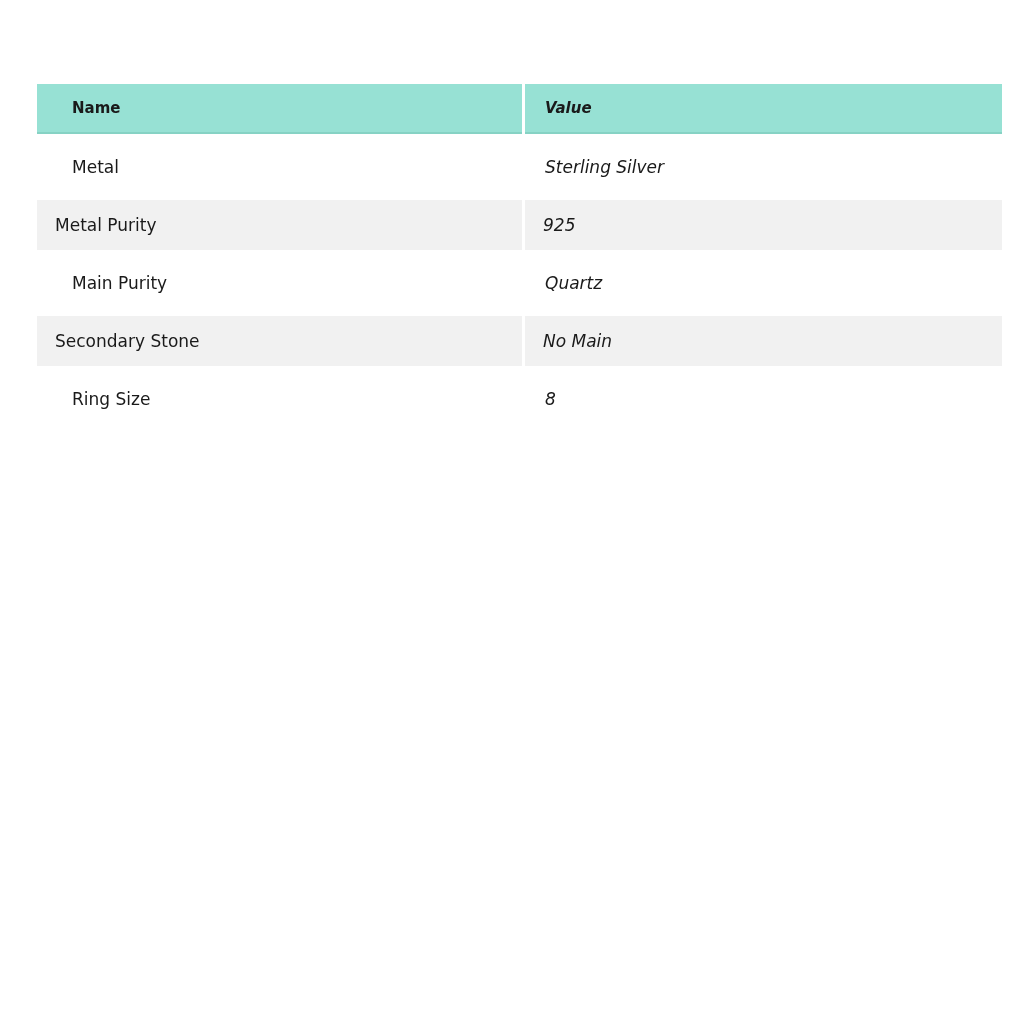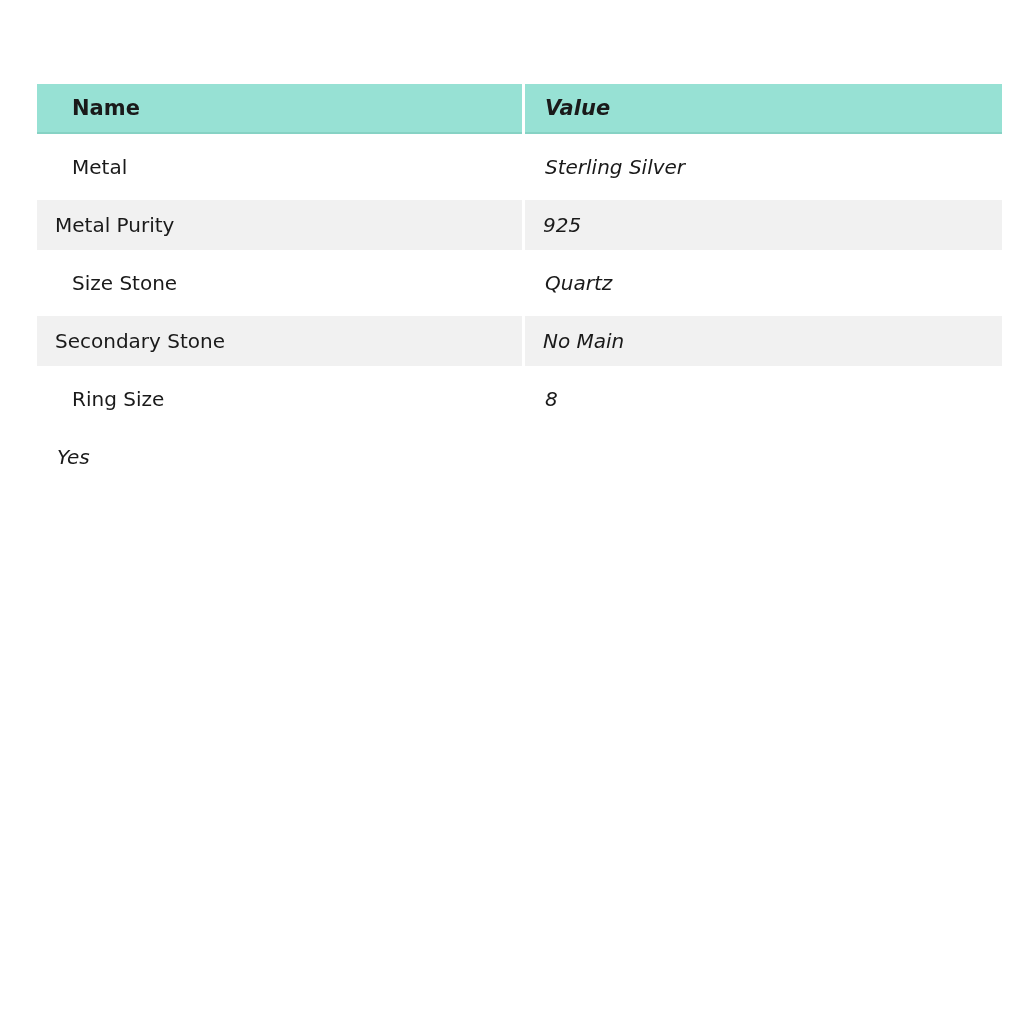--- a/index.html
+++ b/index.html
@@ -26,39 +26,39 @@
   }
   .t-row {
     display: flex;
     height: 50px;
     column-gap: 3px;
   }
   .t-row + .t-row { margin-top: 8px; }
   .t-cell {
     display: flex;
     align-items: center;
-    font-size: 20px;
+    font-size: 17px;
     line-height: 1;
     background: var(--row-bg);
   }
   .t-cell.col-name {
     width: 485px;
     flex: 0 0 485px;
     padding-left: 35px;
   }
   .t-cell.col-value {
     flex: 1 1 auto;
     padding-left: 20px;
     font-style: italic;
   }
   .t-row.header .t-cell {
     background: var(--header-bg);
     border-bottom: 2px solid var(--header-edge);
     font-weight: bold;
-    font-size: 21px;
+    font-size: 15px;
   }
   .t-row.alt .t-cell { background: var(--row-alt-bg); padding-left: 18px; }
 </style>
 </head>
 <body>
 
 <div class="spec-table">
   <div class="t-row header">
     <div class="t-cell col-name">Name</div>
     <div class="t-cell col-value">Value</div>
@@ -66,27 +66,26 @@
 
   <div class="t-row">
     <div class="t-cell col-name">Metal</div>
     <div class="t-cell col-value">Sterling Silver</div>
   </div>
   <div class="t-row alt">
     <div class="t-cell col-name">Metal Purity</div>
     <div class="t-cell col-value">925</div>
   </div>
   <div class="t-row">
-    <div class="t-cell col-name">Size Stone</div>
+    <div class="t-cell col-name">Main Purity</div>
     <div class="t-cell col-value">Quartz</div>
   </div>
   <div class="t-row alt">
     <div class="t-cell col-name">Secondary Stone</div>
     <div class="t-cell col-value">No Main</div>
   </div>
   <div class="t-row">
     <div class="t-cell col-name">Ring Size</div>
     <div class="t-cell col-value">8</div>
   </div>
   <div class="t-row">
-    <div class="t-cell col-value">Yes</div>
   </div>
 </div>
 
 </body></html>

